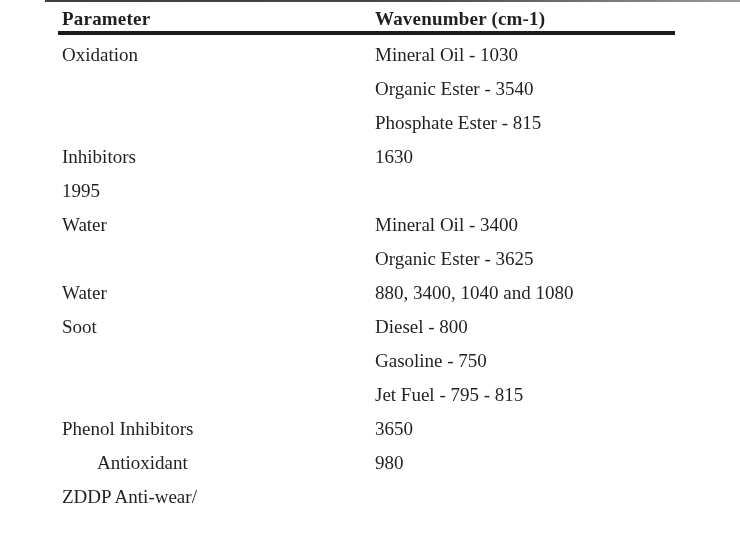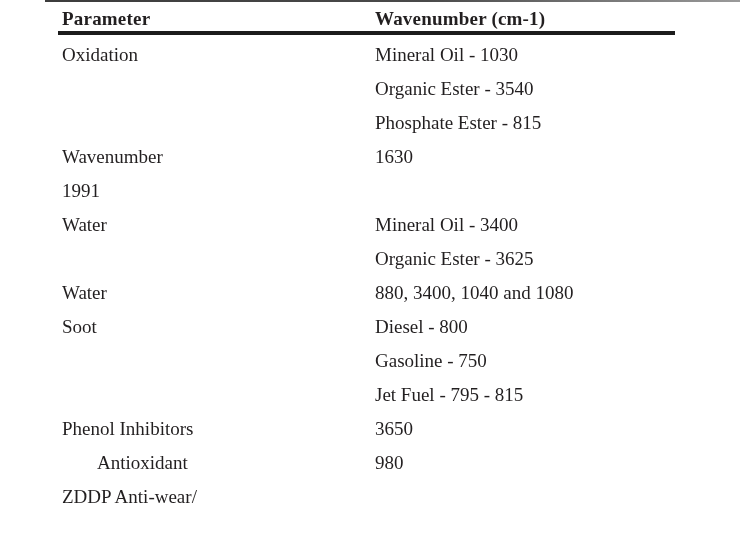--- a/index.html
+++ b/index.html
@@ -72,30 +72,30 @@
     <div class="wn-cell">
           <div class="line">Mineral Oil - 1030</div>
           <div class="line">Organic Ester - 3540</div>
           <div class="line">Phosphate Ester - 815</div>
         </div>
   </div>
 
 
   <div class="row">
     <div class="param-cell">
-          <div class="line">Wavenumber</div>
+          <div class="line">Inhibitors</div>
         </div>
     <div class="wn-cell">
           <div class="line">1630</div>
         </div>
   </div>
 
   <div class="row">
     <div class="wn-cell">
-          <div class="line">1991</div>
+          <div class="line">1995</div>
         </div>
   </div>
 
   <div class="row">
     <div class="param-cell">
           <div class="line">Water</div>
         </div>
     <div class="wn-cell">
           <div class="line">Mineral Oil - 3400</div>
           <div class="line">Organic Ester - 3625</div>

